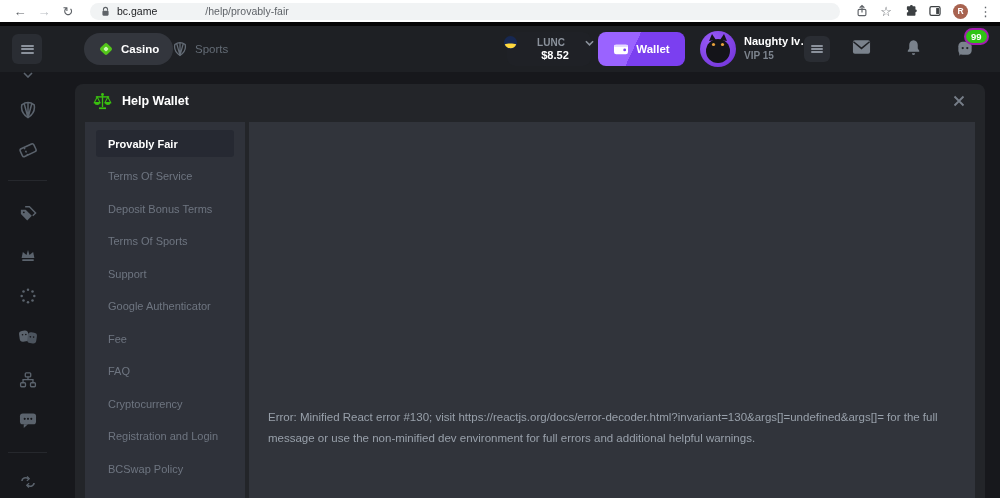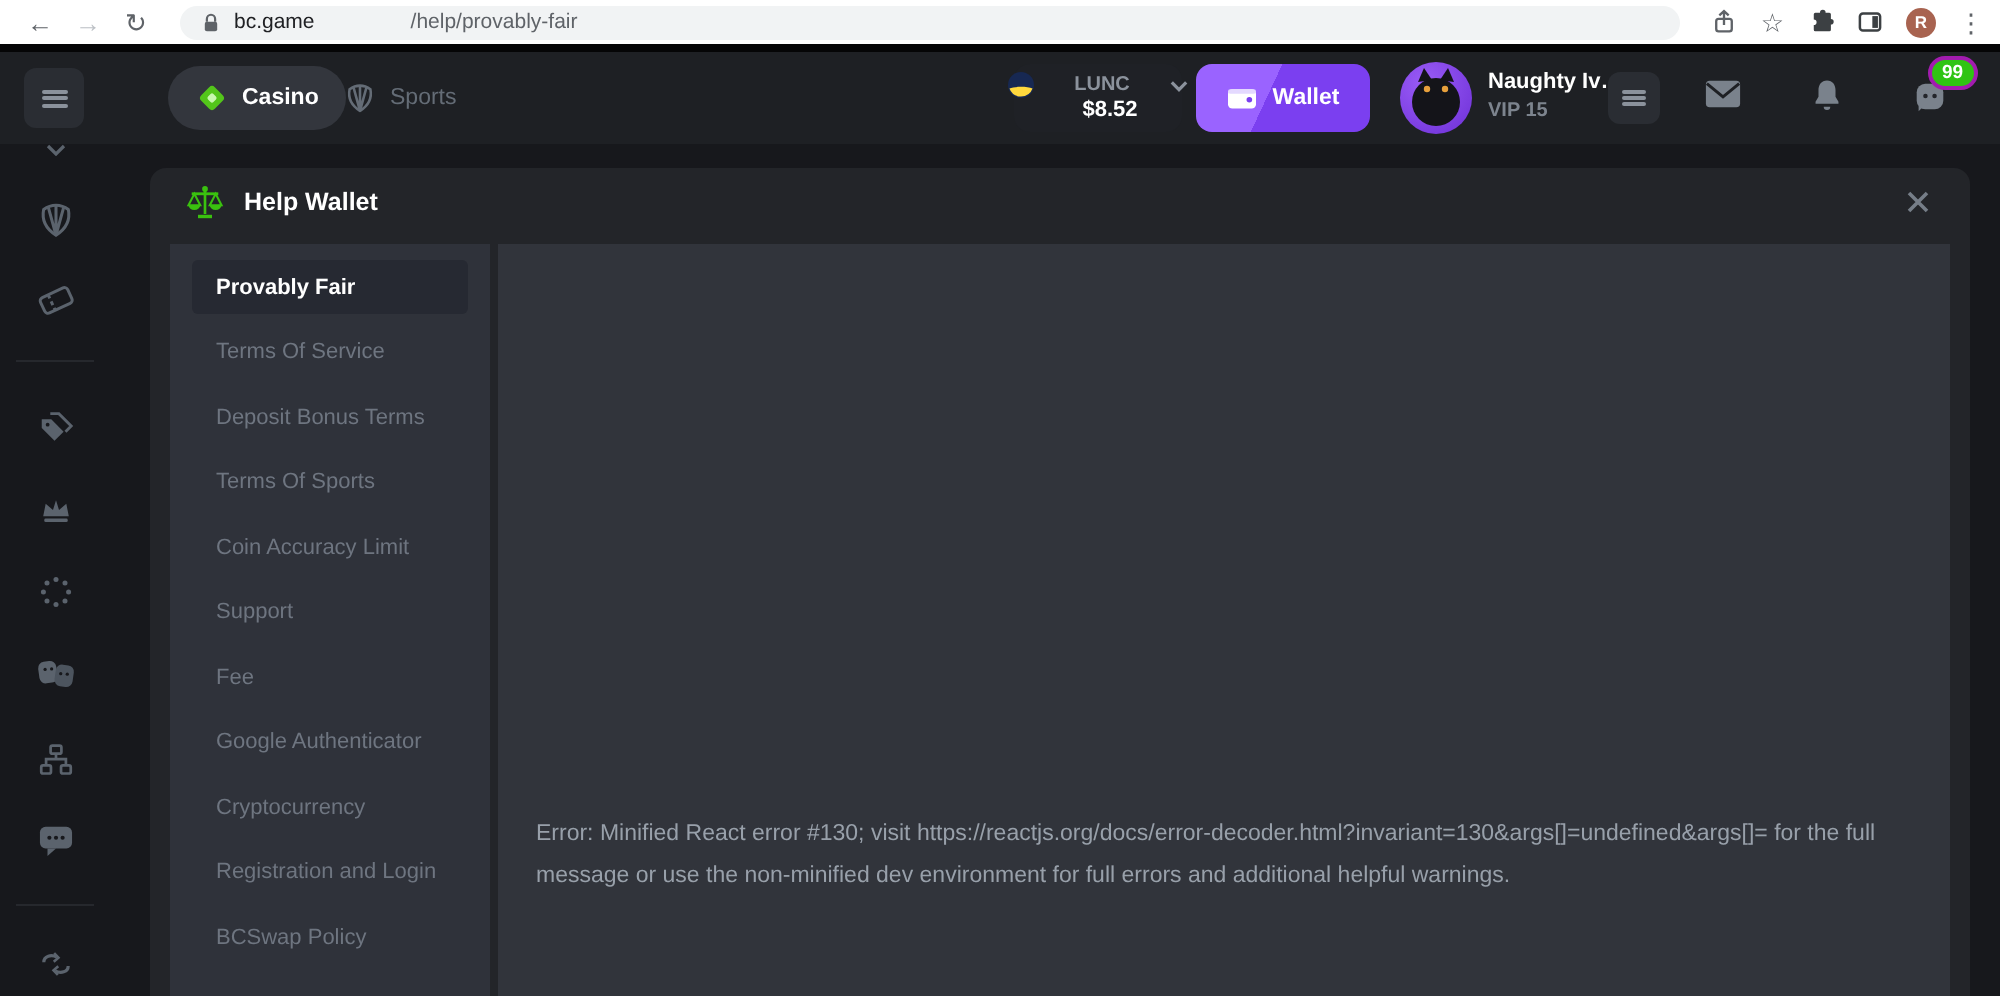--- a/index.html
+++ b/index.html
@@ -325,24 +325,24 @@
           <path d="M1.5 1.5 10.5 10.5M10.5 1.5 1.5 10.5" stroke="#767e88" stroke-width="1.8"></path>
         </svg>
     </span>
   </div>
   <div class="modal-body">
     <div class="hc-nav">
       <div class="hc-item active">Provably Fair</div>
       <div class="hc-item">Terms Of Service</div>
       <div class="hc-item">Deposit Bonus Terms</div>
       <div class="hc-item">Terms Of Sports</div>
-      <div class="hc-item">Coin Accuracy Limit</div>
       <div class="hc-item">Support</div>
+      <div class="hc-item">Google Authenticator</div>
       <div class="hc-item">Fee</div>
-      <div class="hc-item">Google Authenticator</div>
+      <div class="hc-item">FAQ</div>
       <div class="hc-item">Cryptocurrency</div>
       <div class="hc-item">Registration and Login</div>
       <div class="hc-item">BCSwap Policy</div>
     </div>
     <div class="hc-content">
       <div class="hc-error">Error: Minified React error #130; visit https://reactjs.org/docs/error-decoder.html?invariant=130&amp;args[]=undefined&amp;args[]= for the full message or use the non-minified dev environment for full errors and additional helpful warnings.</div>
     </div>
   </div>
 </div>
 

